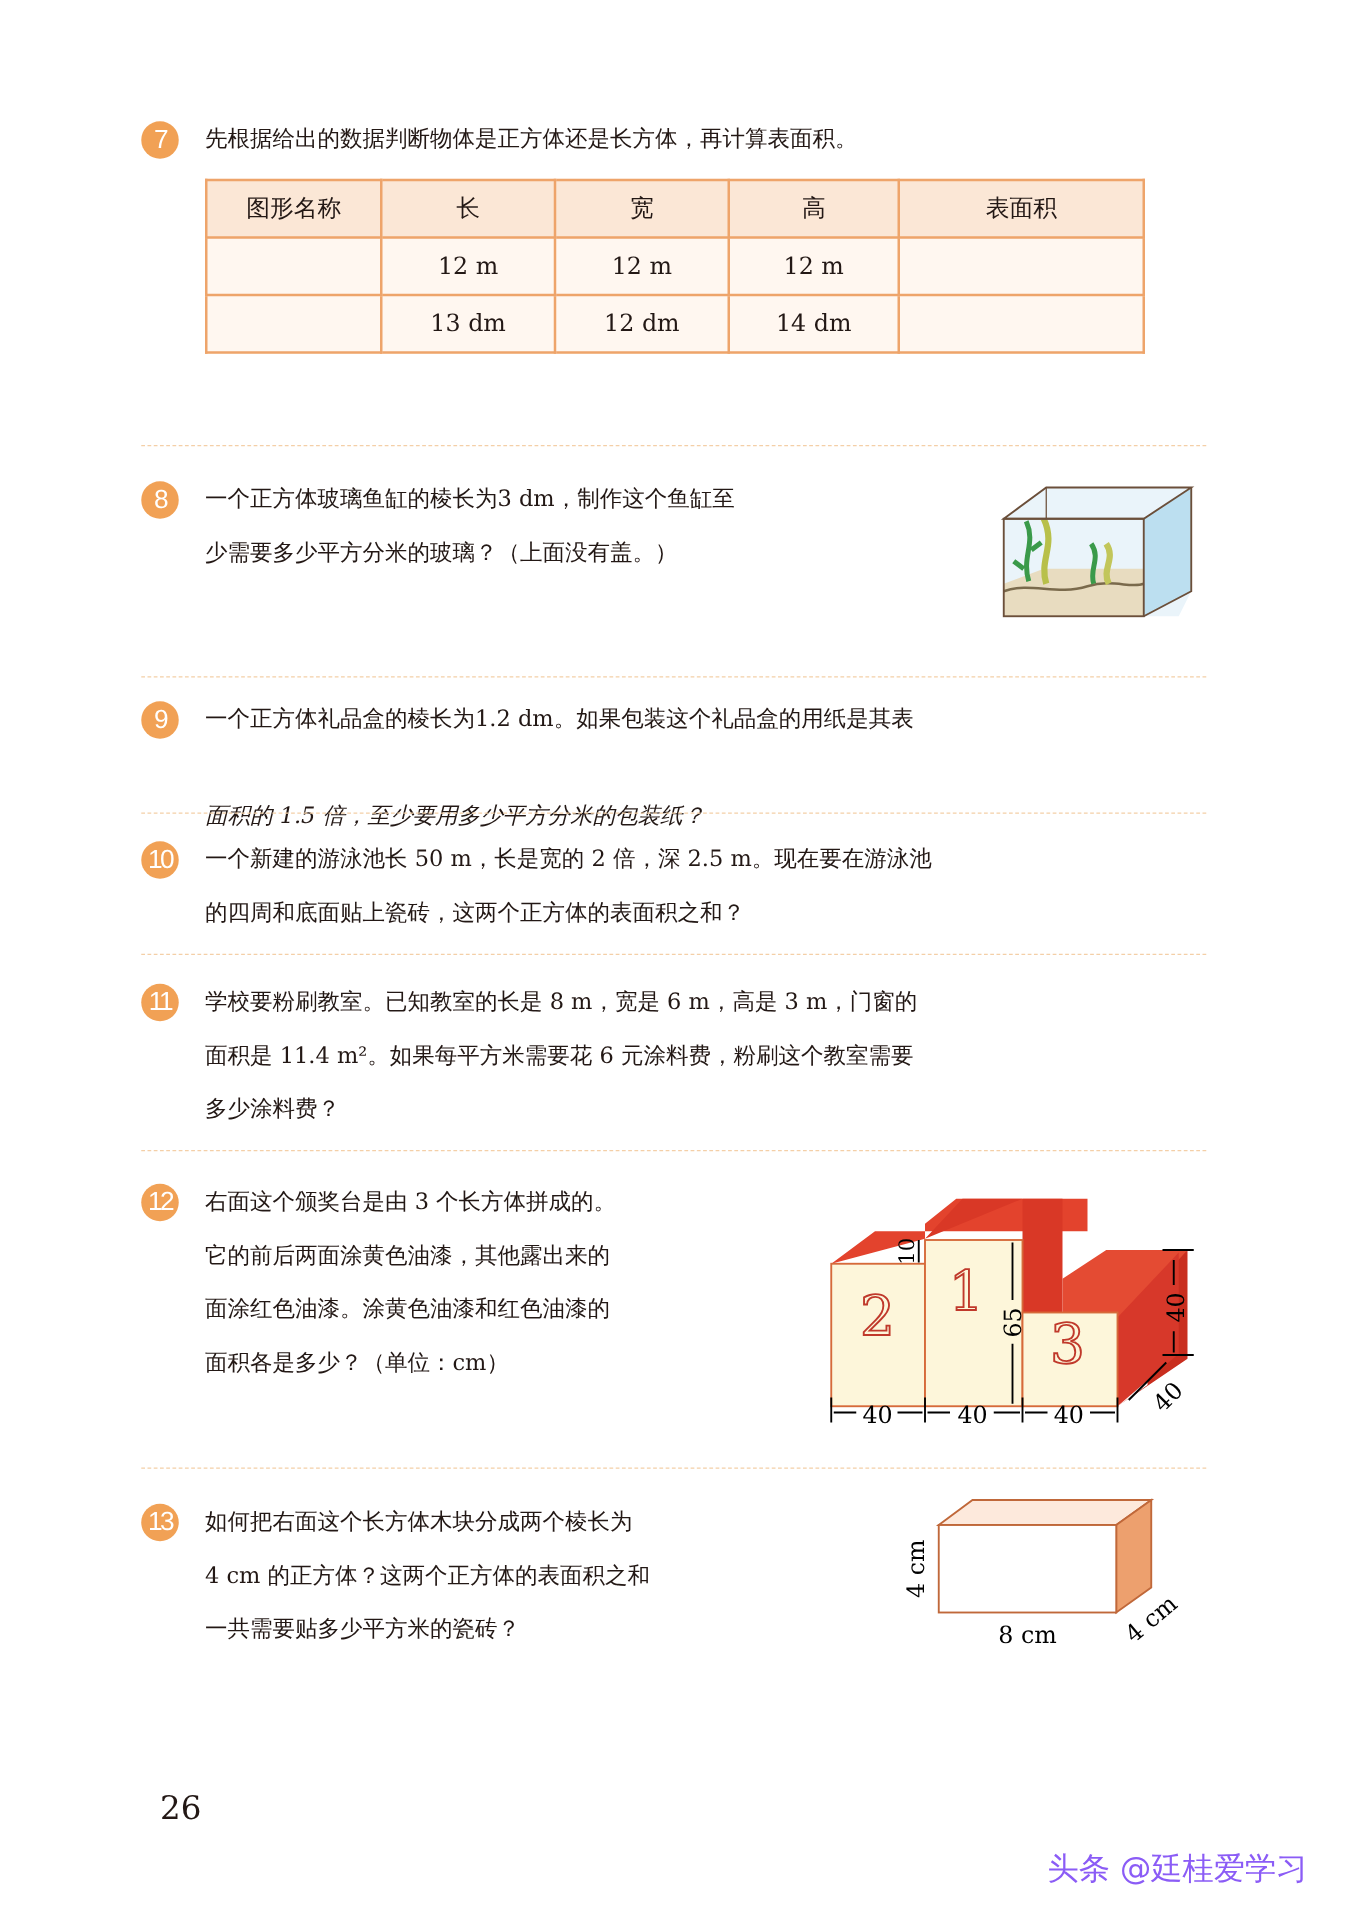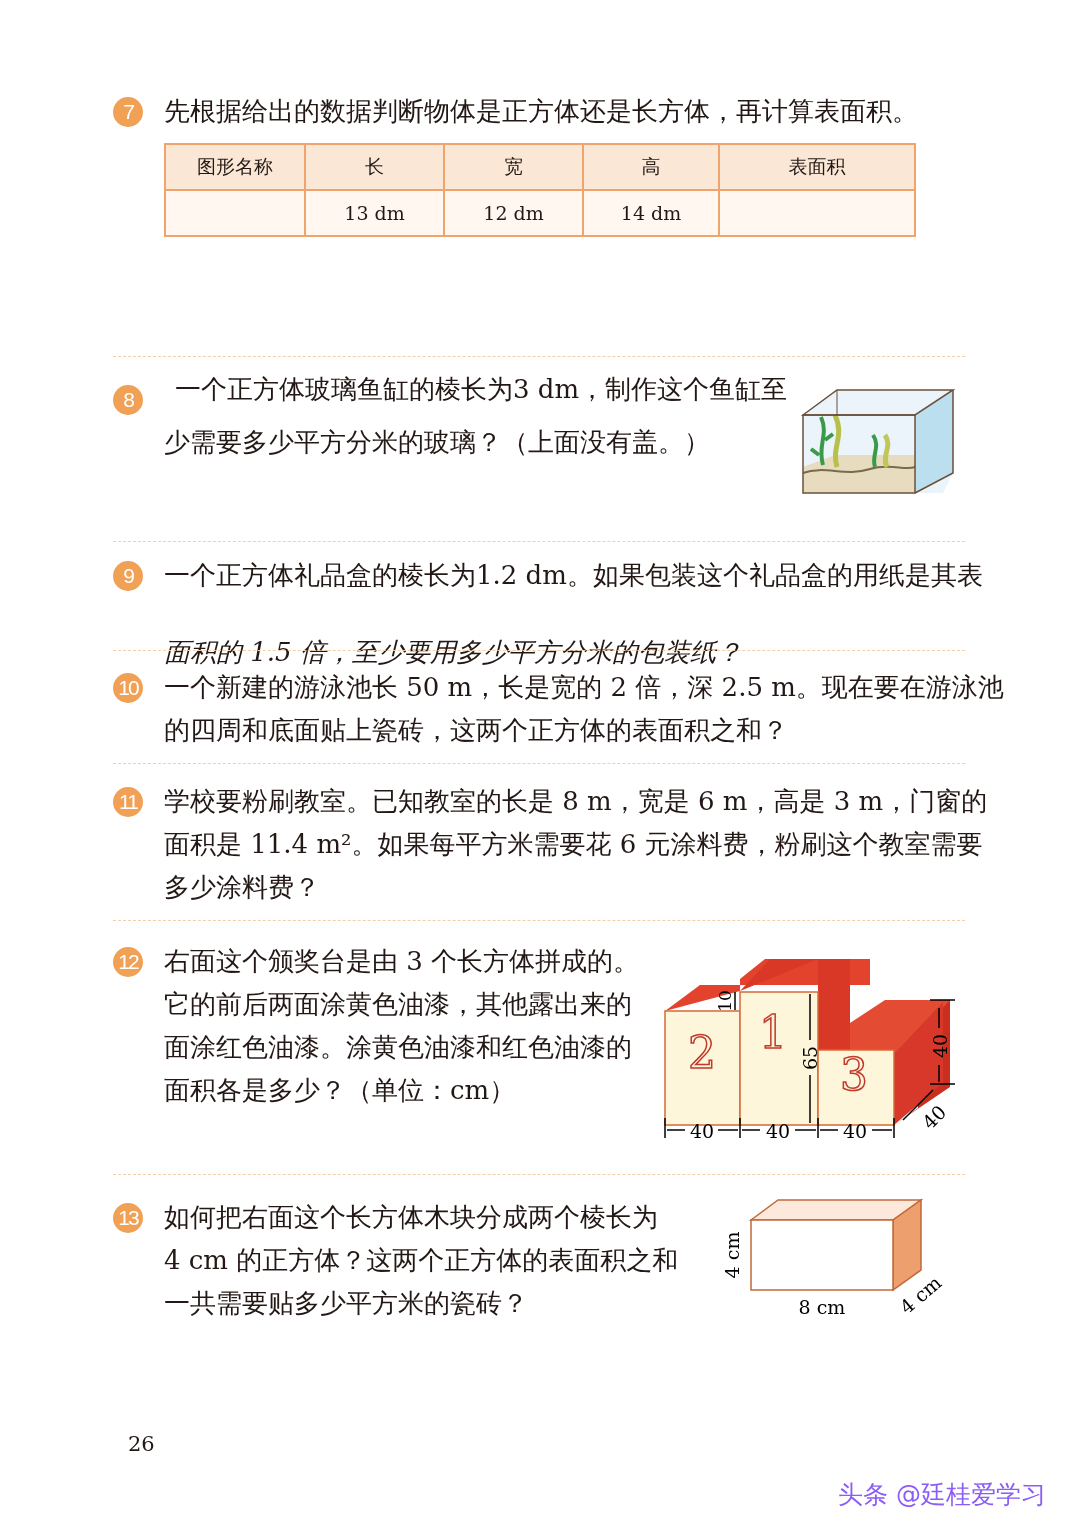--- a/index.html
+++ b/index.html
@@ -5,62 +5,69 @@
   html, body { margin: 0; padding: 0; }
   body {
     width: 1088px; height: 1536px; background: #ffffff; position: relative; overflow: hidden;
     font-family: "DejaVu Serif", "Liberation Serif", serif; color: #231815;
   }
   .num {
     position: absolute; width: 30px; height: 30px; border-radius: 50%;
     background: #f1a155; color: #fff; font-family: "Liberation Sans", sans-serif;
     font-size: 21px; line-height: 30px; text-align: center; font-weight: normal; letter-spacing: -2px;
   }
-  .q { position: absolute; left: 164px; font-size: 26px; line-height: 43px; }
+  .q { position: absolute; left: 164px; font-size: 18px; line-height: 43px; }
   .sep { position: absolute; left: 113px; width: 852px; border-top: 1.5px dashed #f4cfa7; }
   table.t7 {
     position: absolute; left: 164px; top: 143px; width: 752px; border-collapse: collapse;
     font-size: 19px; background: #fff7f0;
   }
   table.t7 td, table.t7 th {
     border: 2px solid #eea46a; height: 44px; text-align: center; font-weight: normal; padding: 0;
   }
   table.t7 th { background: #fbe7d6; }
-  .page { position: absolute; left: 128px; top: 1432px; font-size: 21px; }
+  .page { position: absolute; left: 128px; top: 1432px; font-size: 26px; }
   .wm { position: absolute; left: 838px; top: 1478px; font-family: "DejaVu Sans", sans-serif; font-size: 25px; color: #8b5cf6; text-shadow: 1px 1px 0 #fff, -1px -1px 0 #fff; }
   svg text { font-family: "DejaVu Serif", "Liberation Serif", serif; }
 </style>
 </head>
 <body>
 
 <div class="num" style="left:113px;top:97px;">7</div>
 <div class="q" style="top:90px;">先根据给出的数据判断物体是正方体还是长方体，再计算表面积。</div>
 <table class="t7">
   <tbody>
       <tr>
     <th style="width:138px">图形名称</th>
     <th style="width:137px">长</th>
     <th style="width:137px">宽</th>
     <th style="width:134px">高</th>
     <th>表面积</th>
   </tr>
   <tr>
     <td></td>
+    <td>12 m</td>
+    <td>12 m</td>
+    <td>12 m</td>
+    <td></td>
+  </tr>
+  <tr>
+    <td></td>
     <td>13 dm</td>
     <td>12 dm</td>
     <td>14 dm</td>
     <td></td>
   </tr>
 </tbody>
   </table>
 
 <div class="sep" style="top:356px;"></div>
 
 <div class="num" style="left:113px;top:385px;">8</div>
-<div class="q" style="top:368px;margin-left:11px;">一个正方体玻璃鱼缸的棱长为3 dm，制作这个鱼缸至</div>
+<div class="q" style="top:378px;">一个正方体玻璃鱼缸的棱长为3 dm，制作这个鱼缸至</div>
 <div class="q" style="top:421px;">少需要多少平方分米的玻璃？（上面没有盖。）</div>
 <svg style="position:absolute;left:795px;top:385px;" width="165" height="125">
   <polygon points="8,30 42,5 158,5 158,88 148,108 8,108" fill="#eaf4fa"></polygon>
   <polygon points="120,30 158,5 158,88 120,108" fill="#bcdff0"></polygon>
   <polygon points="8,82 40,70 120,70 120,108 8,108" fill="#e8dcc0"></polygon>
   <path d="M8,88 C30,80 50,92 75,84 C95,78 110,86 120,82" stroke="#7a6a4c" stroke-width="2" fill="none"></path>
   <path d="M28,80 C22,60 34,50 26,32 M24,70 l-8,-6 M30,55 l8,-6" stroke="#3a9a4a" stroke-width="4" fill="none"></path>
   <path d="M42,82 C36,62 50,52 40,30" stroke="#b8c04a" stroke-width="5" fill="none"></path>
   <path d="M80,82 C76,70 86,62 78,50" stroke="#3a9a4a" stroke-width="4" fill="none"></path>
   <path d="M92,82 C86,70 98,62 90,50" stroke="#c2c65a" stroke-width="5" fill="none"></path>

